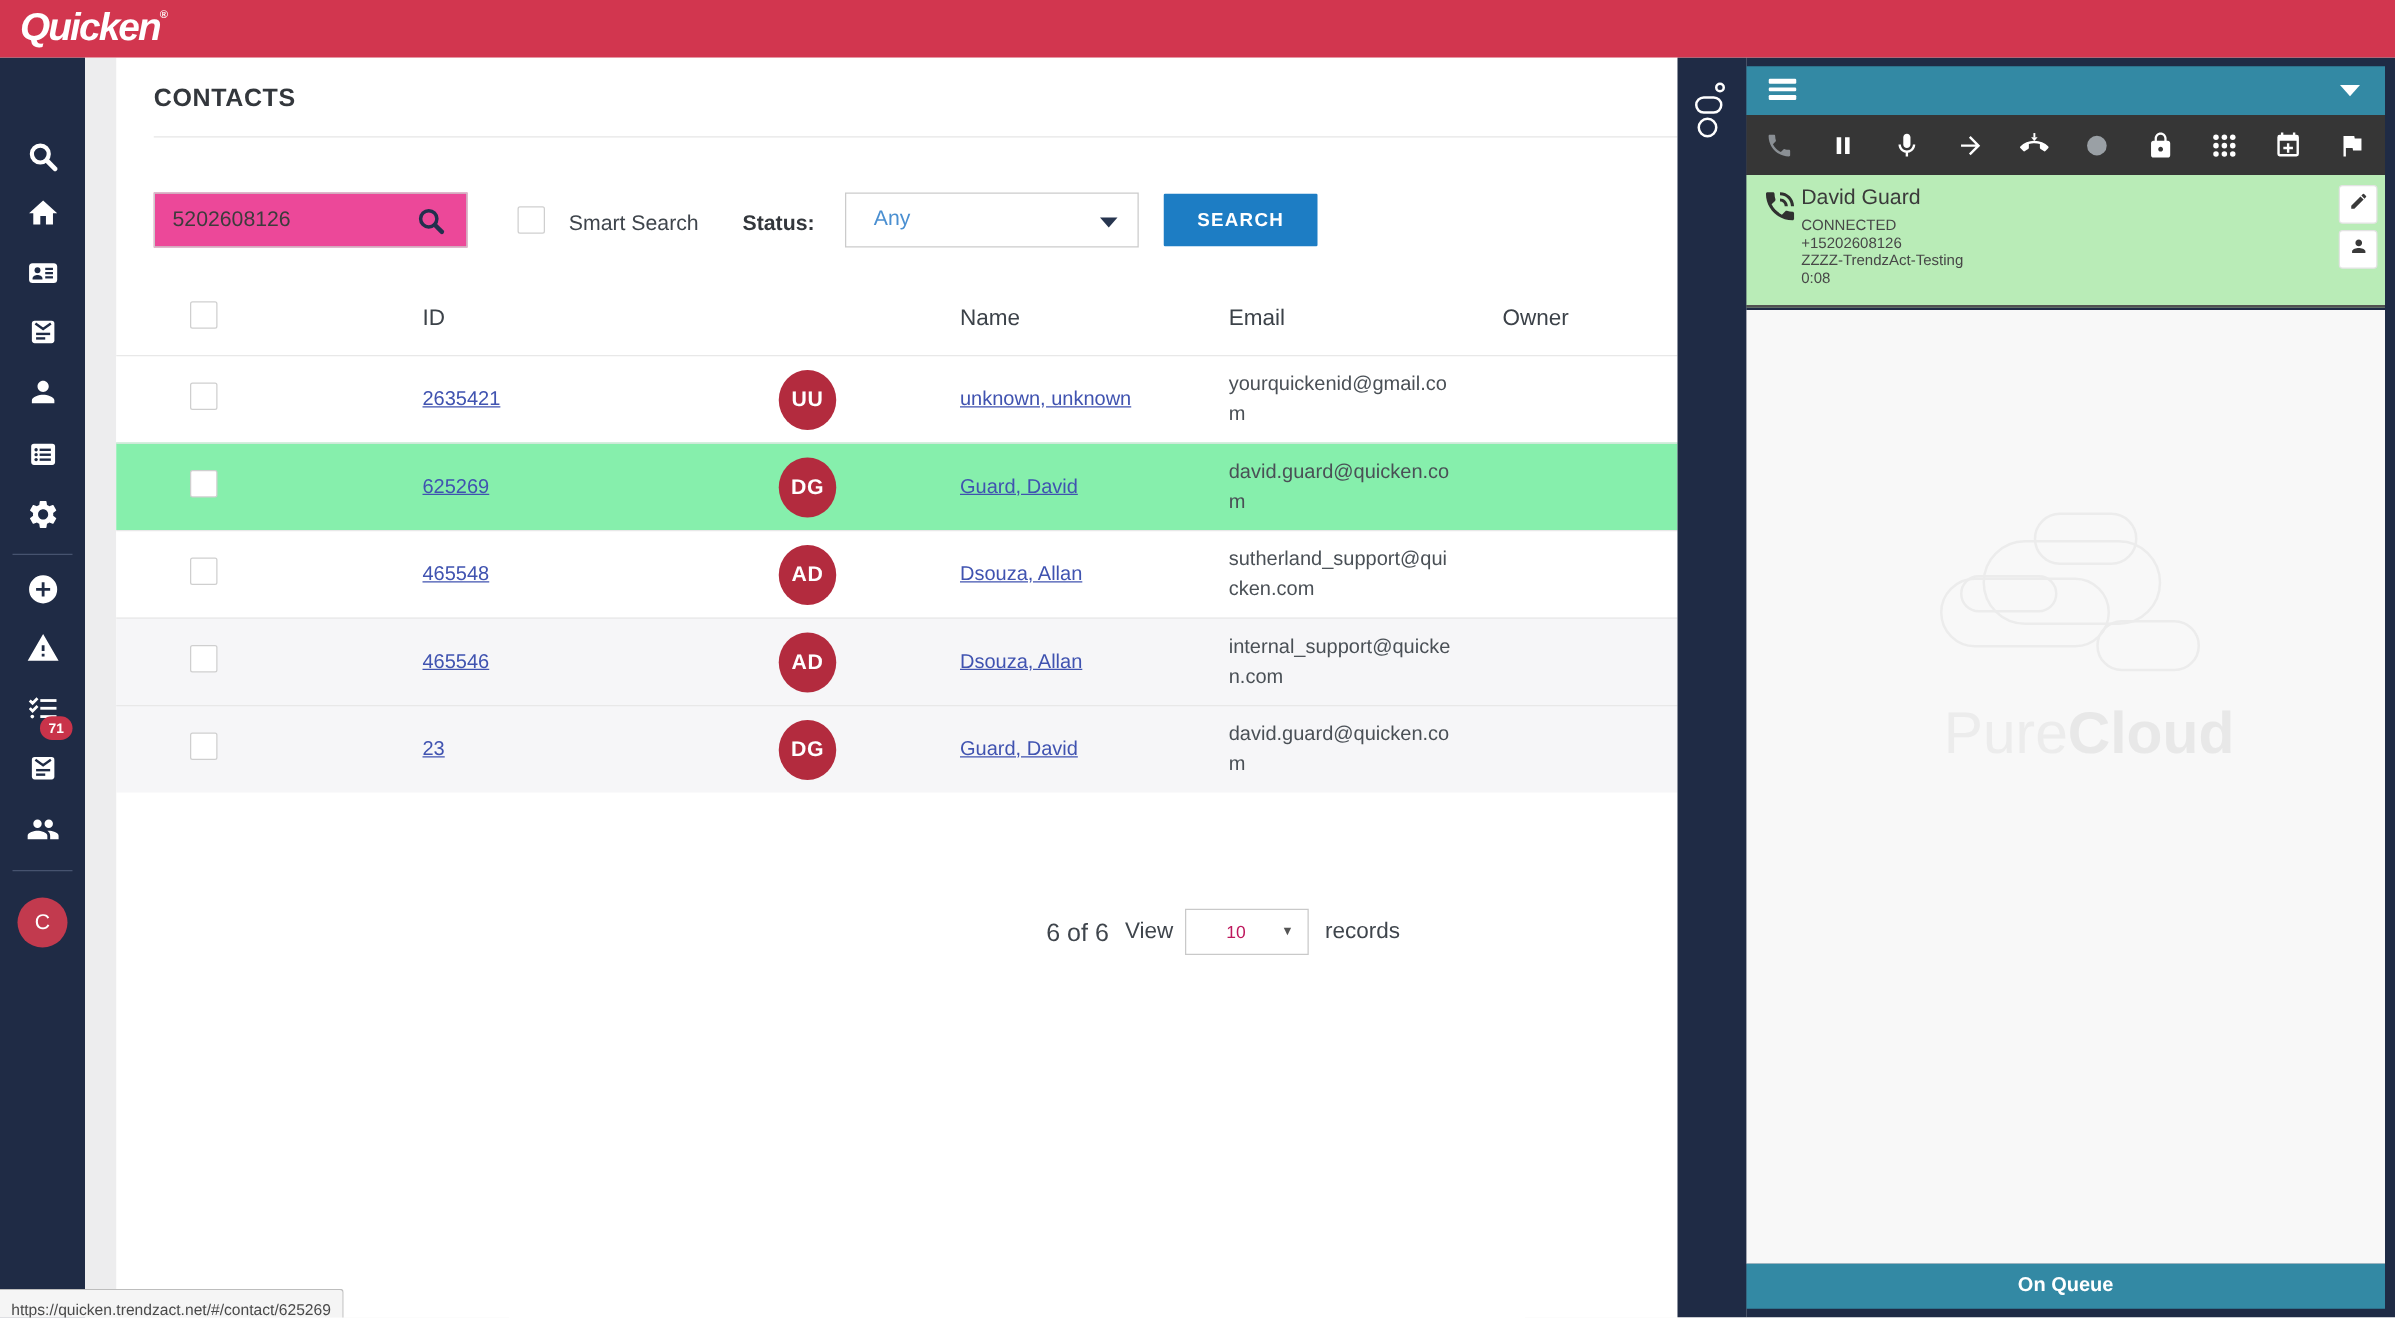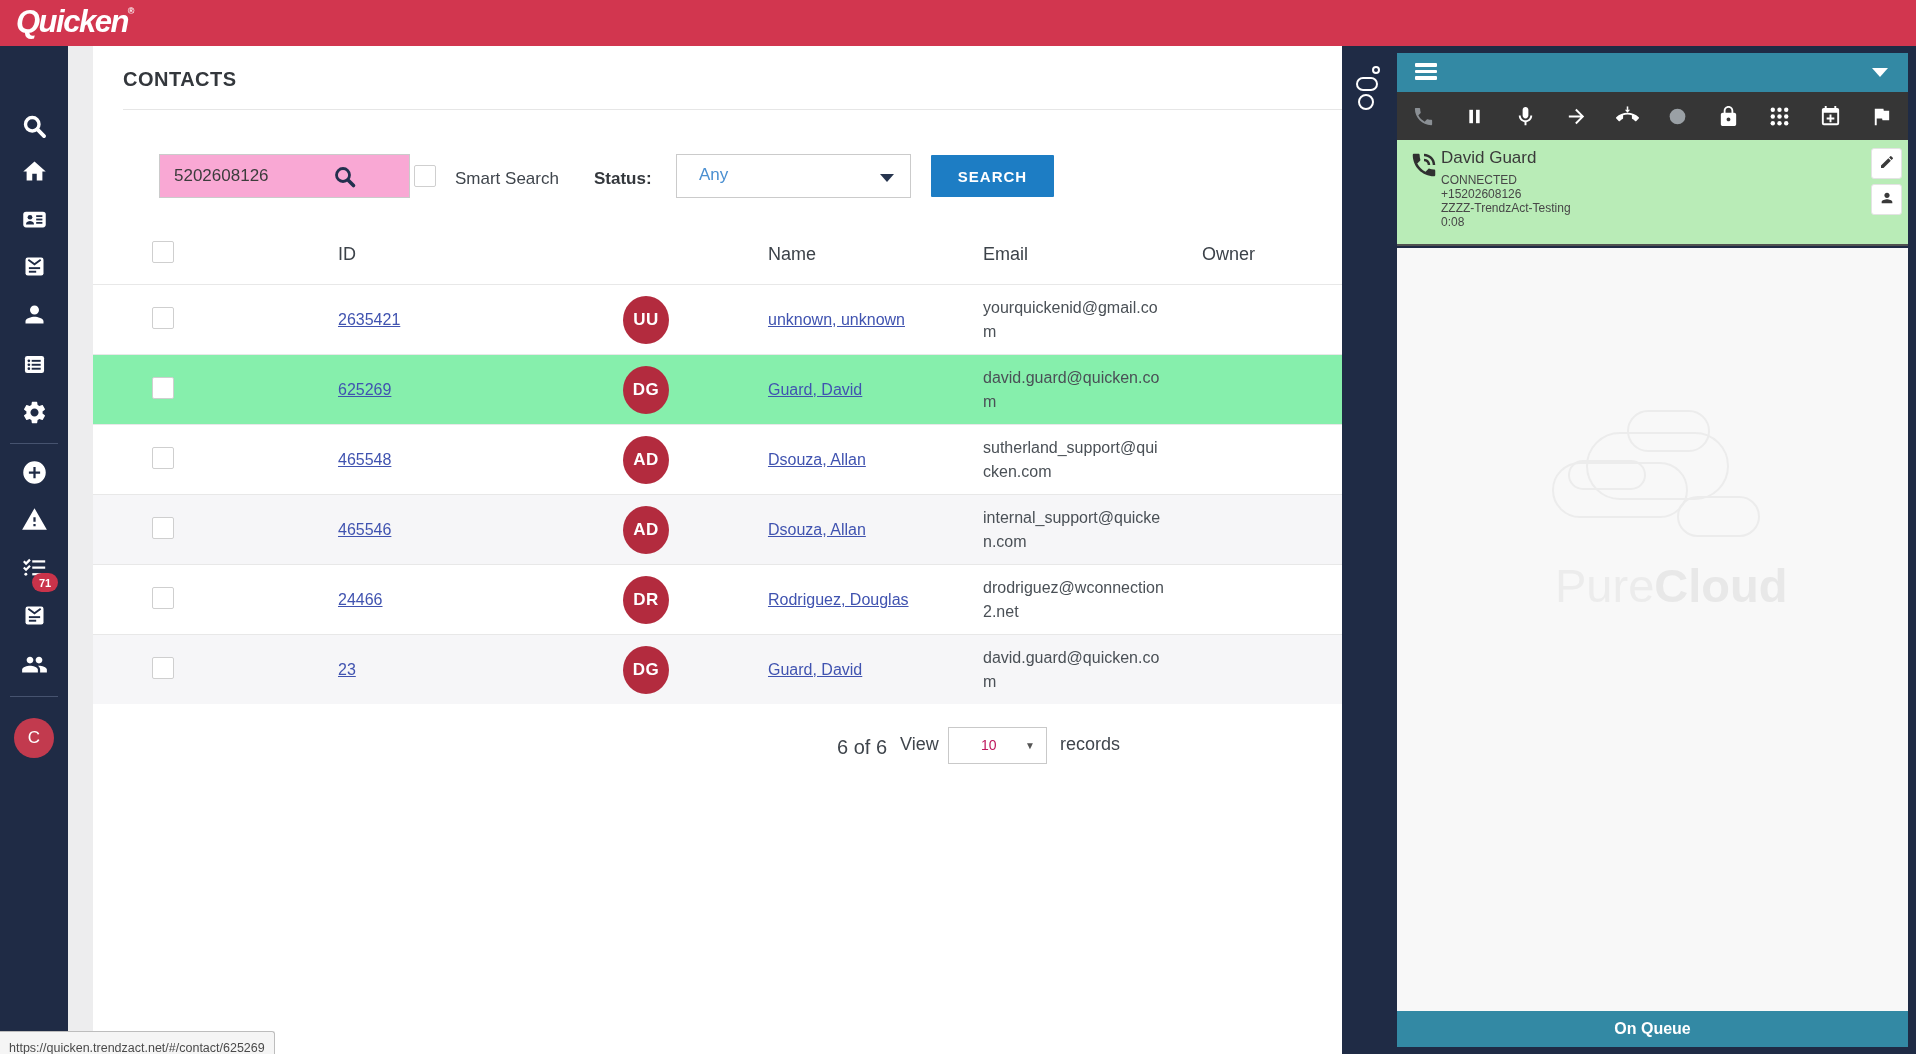--- a/index.html
+++ b/index.html
@@ -20,22 +20,22 @@
            border-radius:10px; display:flex; align-items:center; justify-content:center; z-index:2; padding:0 5px; }
   .side-avatar { position:absolute; left:14px; width:40px; height:40px; border-radius:50%; background:#c23a4e; color:#fff;
                  font-size:17px; display:flex; align-items:center; justify-content:center; cursor:pointer; }
 
   
   .main-bg { position:absolute; left:68px; top:46px; width:1274px; height:1008px; background:#ededee; }
   .card { position:absolute; left:93px; top:46px; width:1249px; height:1008px; background:#fff; }
   .page-title { position:absolute; left:30px; top:22px; font-size:20px; font-weight:bold; color:#33373c; letter-spacing:0.5px; }
   .title-div { position:absolute; left:30px; top:63px; width:1219px; height:1px; background:#e6e6e6; }
 
-  .search-input { position:absolute; left:30px; top:108px; width:251px; height:44px; border:1px solid #cbcbcb; background:#f9a8d4;
-                  font-size:17px; color:#3c3c3c; padding:0 44px 0 14px; font-family:inherit;margin-left:36px; }
+  .search-input { position:absolute; left:30px; top:108px; width:251px; height:44px; border:1px solid #cbcbcb; background:#ec4899;
+                  font-size:17px; color:#3c3c3c; padding:0 44px 0 14px; font-family:inherit; }
   .search-glass { position:absolute; left:240px; top:119px; width:24px; height:24px; cursor:pointer; }
   .chk { appearance:none; -webkit-appearance:none; width:22px; height:22px; border:1px solid #cfcfcf; background:#fff; border-radius:2px; cursor:pointer; }
   .smart-chk { position:absolute; left:321px; top:119px; }
   .smart-lbl { position:absolute; left:362px; top:123px; font-size:17px; color:#3f454c; }
   .status-lbl { position:absolute; left:501px; top:123px; font-size:17px; font-weight:bold; color:#33373c; }
   .status-dd { position:absolute; left:583px; top:108px; width:235px; height:44px; border:1px solid #cbcbcb; background:#fff; cursor:pointer; }
   .status-dd .val { position:absolute; left:22px; top:10px; font-size:17px; color:#4a8fd1; }
   .dd-caret { position:absolute; right:16px; top:19px; width:0; height:0; border-left:7px solid transparent; border-right:7px solid transparent; border-top:8px solid #27354f; }
   .search-btn { position:absolute; left:838px; top:109px; width:123px; height:42px; background:#1d7dc4; color:#fff; border:none;
                 font-size:15px; font-weight:bold; letter-spacing:1px; cursor:pointer; font-family:inherit; border-radius:1px; }
@@ -266,32 +266,20 @@
       <div><a class="idlink">465546</a></div>
       <div>
           <div class="avatar">AD</div>
         </div>
       <div><a class="namelink">Dsouza, Allan</a></div>
       <div>
           <div class="email">internal_support@quicken.com</div>
         </div>
       <div class="owner"></div>
     </div>
-    <div class="trow tgrid">
-      <div class="cb-cell"><input class="chk" type="checkbox" style=""></div>
-      <div><a class="idlink">24466</a></div>
-      <div>
-          <div class="avatar">DR</div>
-        </div>
-      <div><a class="namelink">Rodriguez, Douglas</a></div>
-      <div>
-          <div class="email">drodriguez@wconnection2.net</div>
-        </div>
-      <div class="owner"></div>
-    </div>
     <div class="trow tgrid alt">
       <div class="cb-cell"><input class="chk" type="checkbox" style=""></div>
       <div><a class="idlink">23</a></div>
       <div>
           <div class="avatar">DG</div>
         </div>
       <div><a class="namelink">Guard, David</a></div>
       <div>
           <div class="email">david.guard@quicken.com</div>
         </div>

